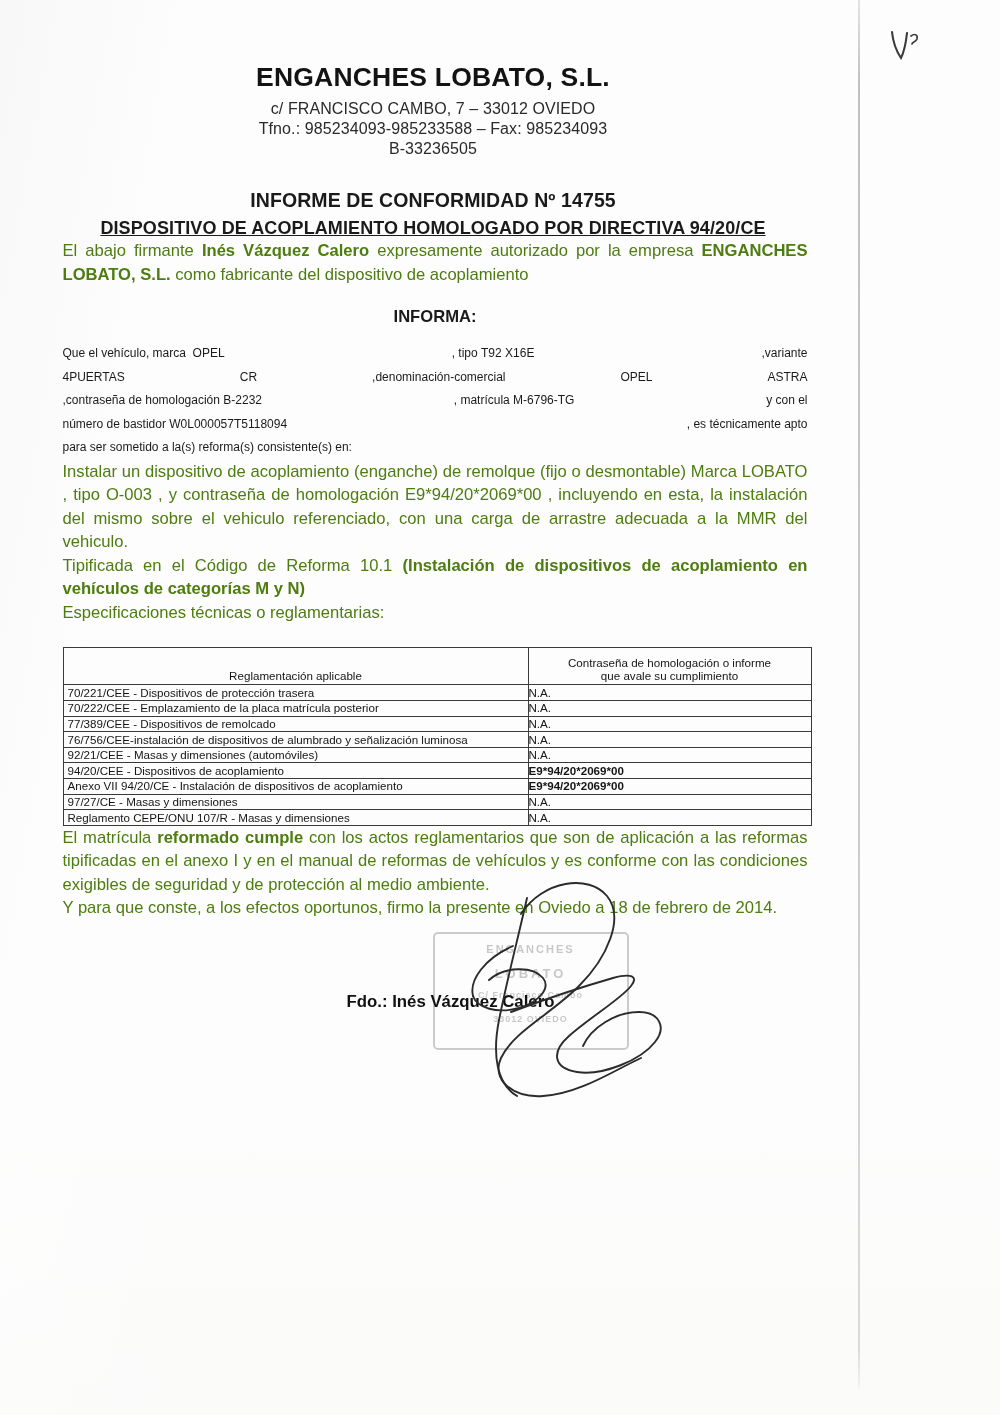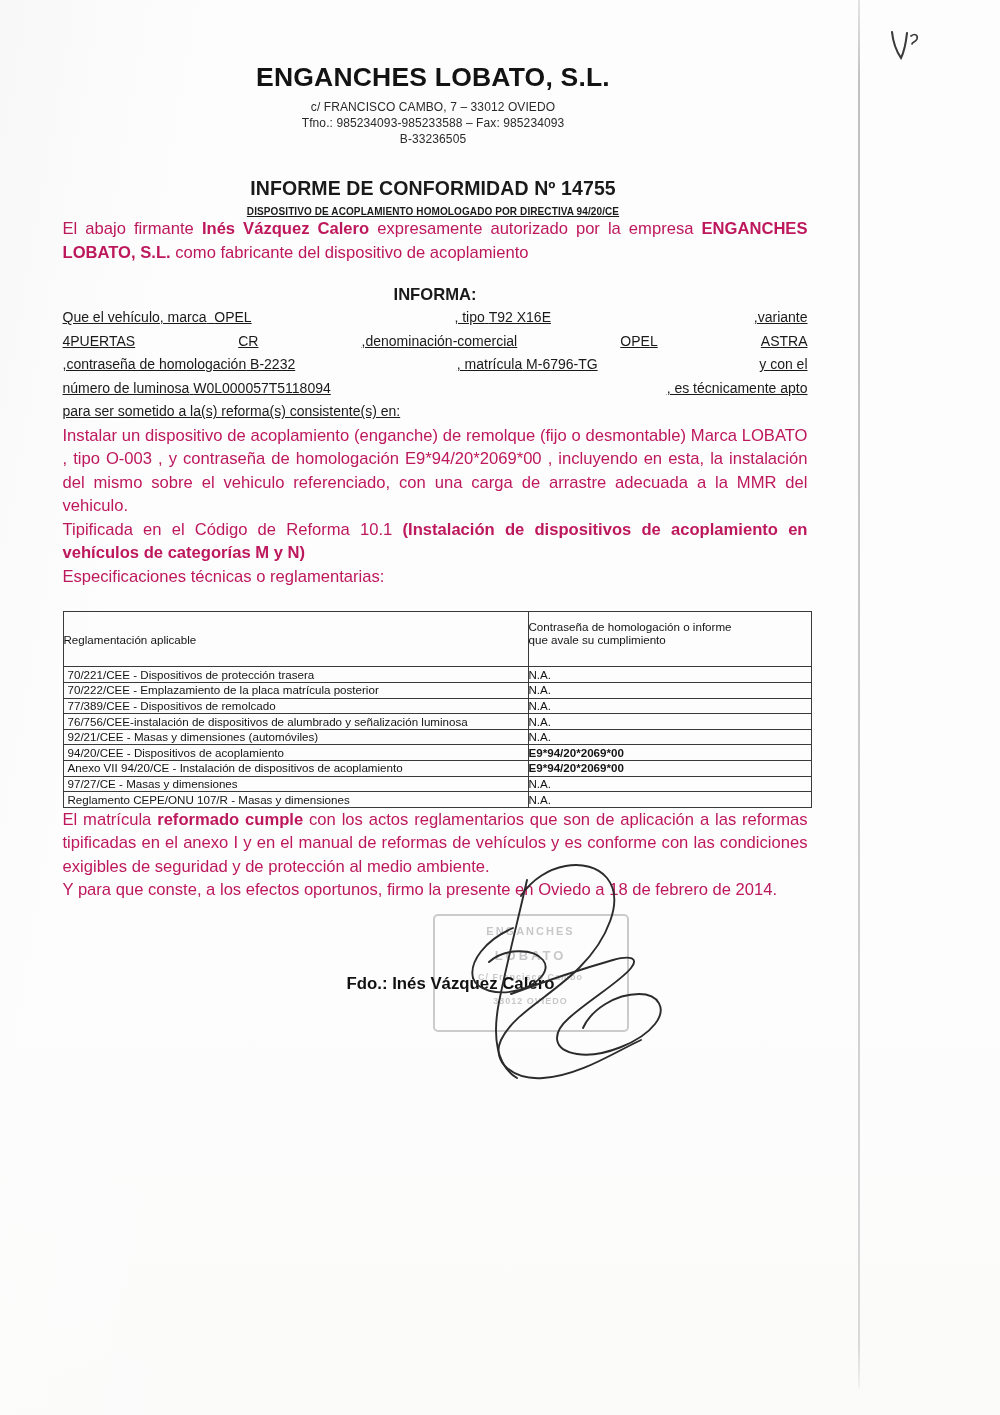--- a/index.html
+++ b/index.html
@@ -59,74 +59,73 @@
     text-align: center;
     font-size: 26.5px;
     font-weight: bold;
     letter-spacing: .2px;
     color: #131313;
     margin: 62px 0 0 0;
     padding-left: 8px;
   }
   .company-line {
     text-align: center;
-    font-size: 12px;
+    font-size: 16px;
     color: #2a2a2a;
     padding-left: 8px;
     letter-spacing: .1px;
   }
   .company-line.l1 { margin-top: 7px; }
   .company-line.l2 { margin-top: 2px; }
   .company-line.l3 { margin-top: 2px; }
 
   .doc-title {
     text-align: center;
     font-size: 19.5px;
     font-weight: bold;
     margin-top: 31px;
     padding-left: 8px;
     letter-spacing: .1px;
   }
   .doc-subtitle {
     text-align: center;
-    font-size: 10px;
+    font-size: 18px;
     font-weight: bold;
     text-decoration: underline;
     margin-top: 6px;
     padding-left: 8px;
     letter-spacing: .1px;
   }
 
   
   .body-wrap {
     margin: 0 auto;
     width: 745px;
     padding-left: 12px;
   }
   p.para {
     font-size: 16.6px;
     line-height: 23.5px;
     margin: 0;
     text-align: justify;
-    color: #be185d;
+    color: #4d7c0f;
   }
   p.para b { font-weight: bold; }
   .p-intro { margin-top: 53px; }
 
   .informa-head {
     text-align: center;
     font-size: 16.6px;
     font-weight: bold;
     margin-top: 21px;
   }
   .vehicle-block {
-    font-size: 14px;
+    font-size: 12px;
     line-height: 23.6px;
-    margin-top: 1px;
-    text-decoration: underline;
+    margin-top: 15px;
   }
   .vline { display: flex; white-space: pre; }
   .vline .grow { flex: 1 1 auto; }
   .vline .fixed { flex: 0 0 auto; }
 
   .p-install {
     margin-top: 27px;
     font-weight: normal;
     font-size: 16.6px;
     line-height: 23.8px;
@@ -145,24 +144,24 @@
     font-size: 11.6px;
     color: #141414;
   }
   table.reg-table th,
   table.reg-table td {
     border: 1px solid #3a3a3a;
     padding: 0;
   }
   table.reg-table th {
     font-weight: normal;
-    text-align: left;
+    text-align: center;
     height: 34px;
     vertical-align: bottom;
-    padding-bottom: 20px;
+    padding-bottom: 2px;
     line-height: 13px;
   }
   table.reg-table td.c-left {
     text-align: left;
     padding-left: 4px;
     height: 14.6px;
     line-height: 14px;
   }
   table.reg-table td.c-right {
     text-align: left;
@@ -287,21 +286,21 @@
           <span class="fixed">&nbsp;</span>
           <span class="fixed">B-2232</span>
           <span class="grow"></span>
           <span class="fixed">, matrícula</span>
           <span class="fixed">&nbsp;</span>
           <span class="fixed">M-6796-TG</span>
           <span class="grow"></span>
           <span class="fixed">y con el</span>
         </div>
         <div class="vline">
-          <span class="fixed">número de luminosa</span>
+          <span class="fixed">número de bastidor</span>
           <span class="fixed">&nbsp;</span>
           <span class="fixed">W0L000057T5118094</span>
           <span class="grow"></span>
           <span class="fixed">, es técnicamente apto</span>
         </div>
         <div class="vline">
           <span class="fixed">para ser sometido a la(s) reforma(s) consistente(s) en:</span>
         </div>
       </div>
 

